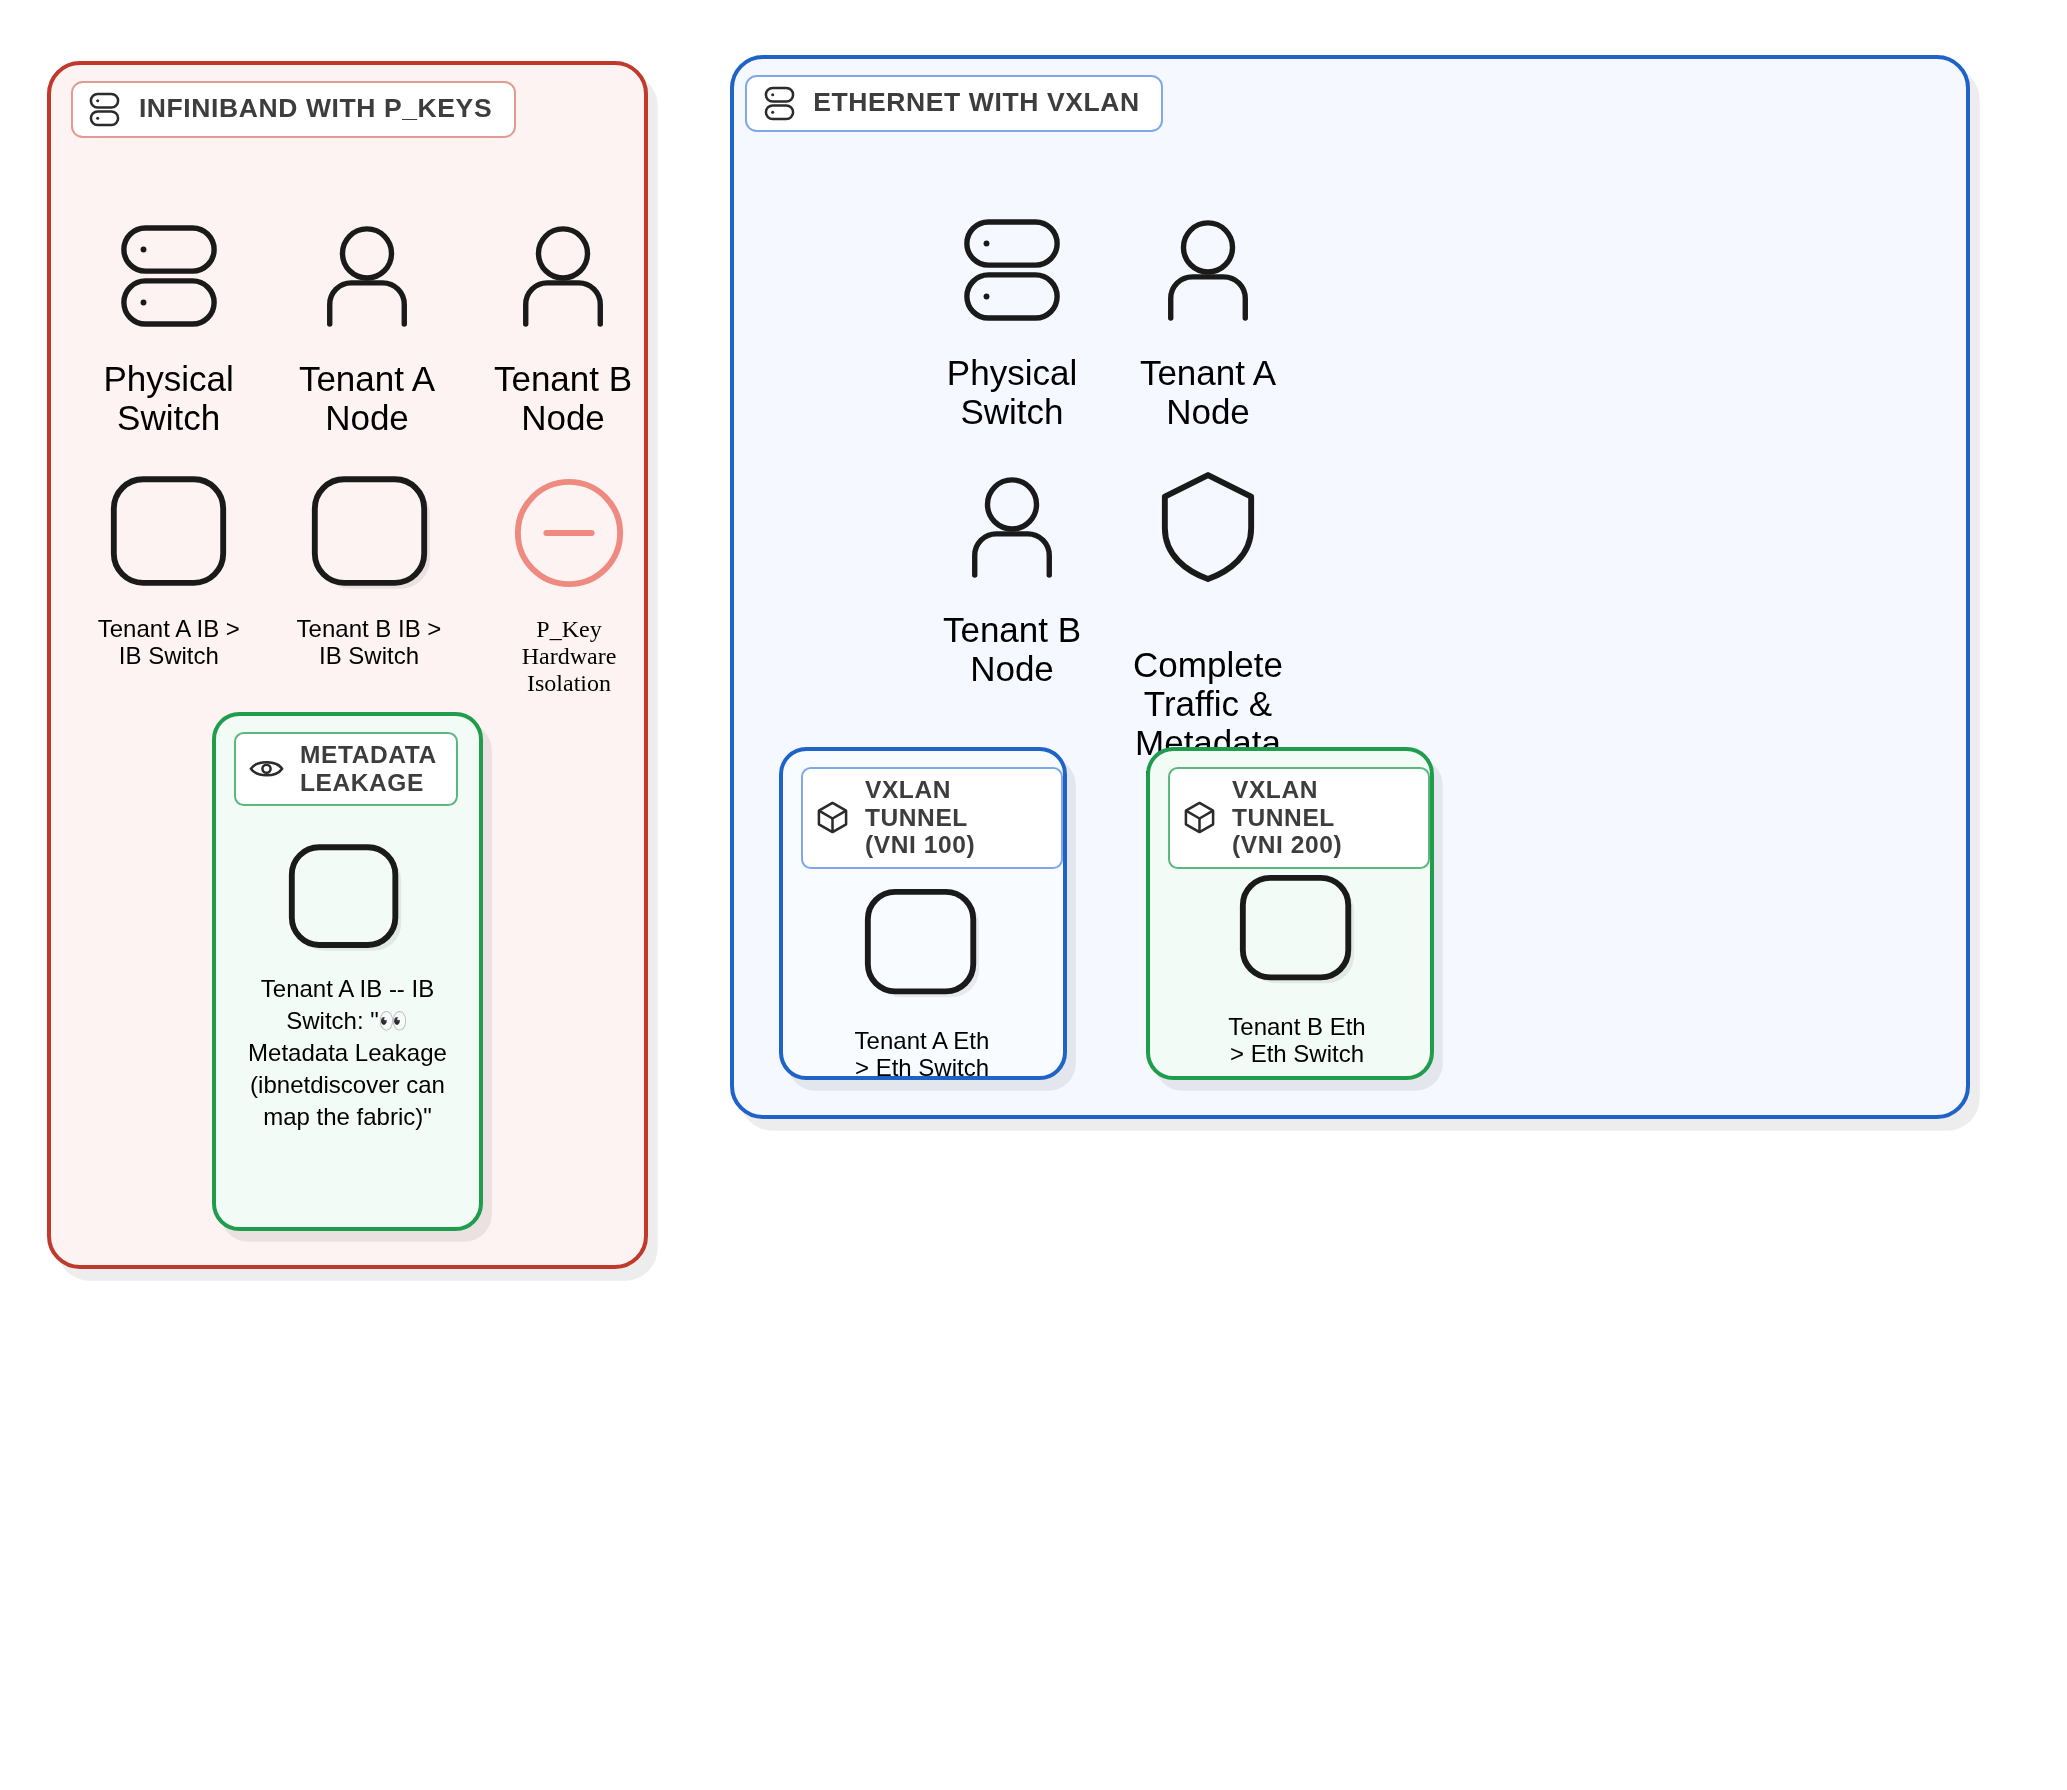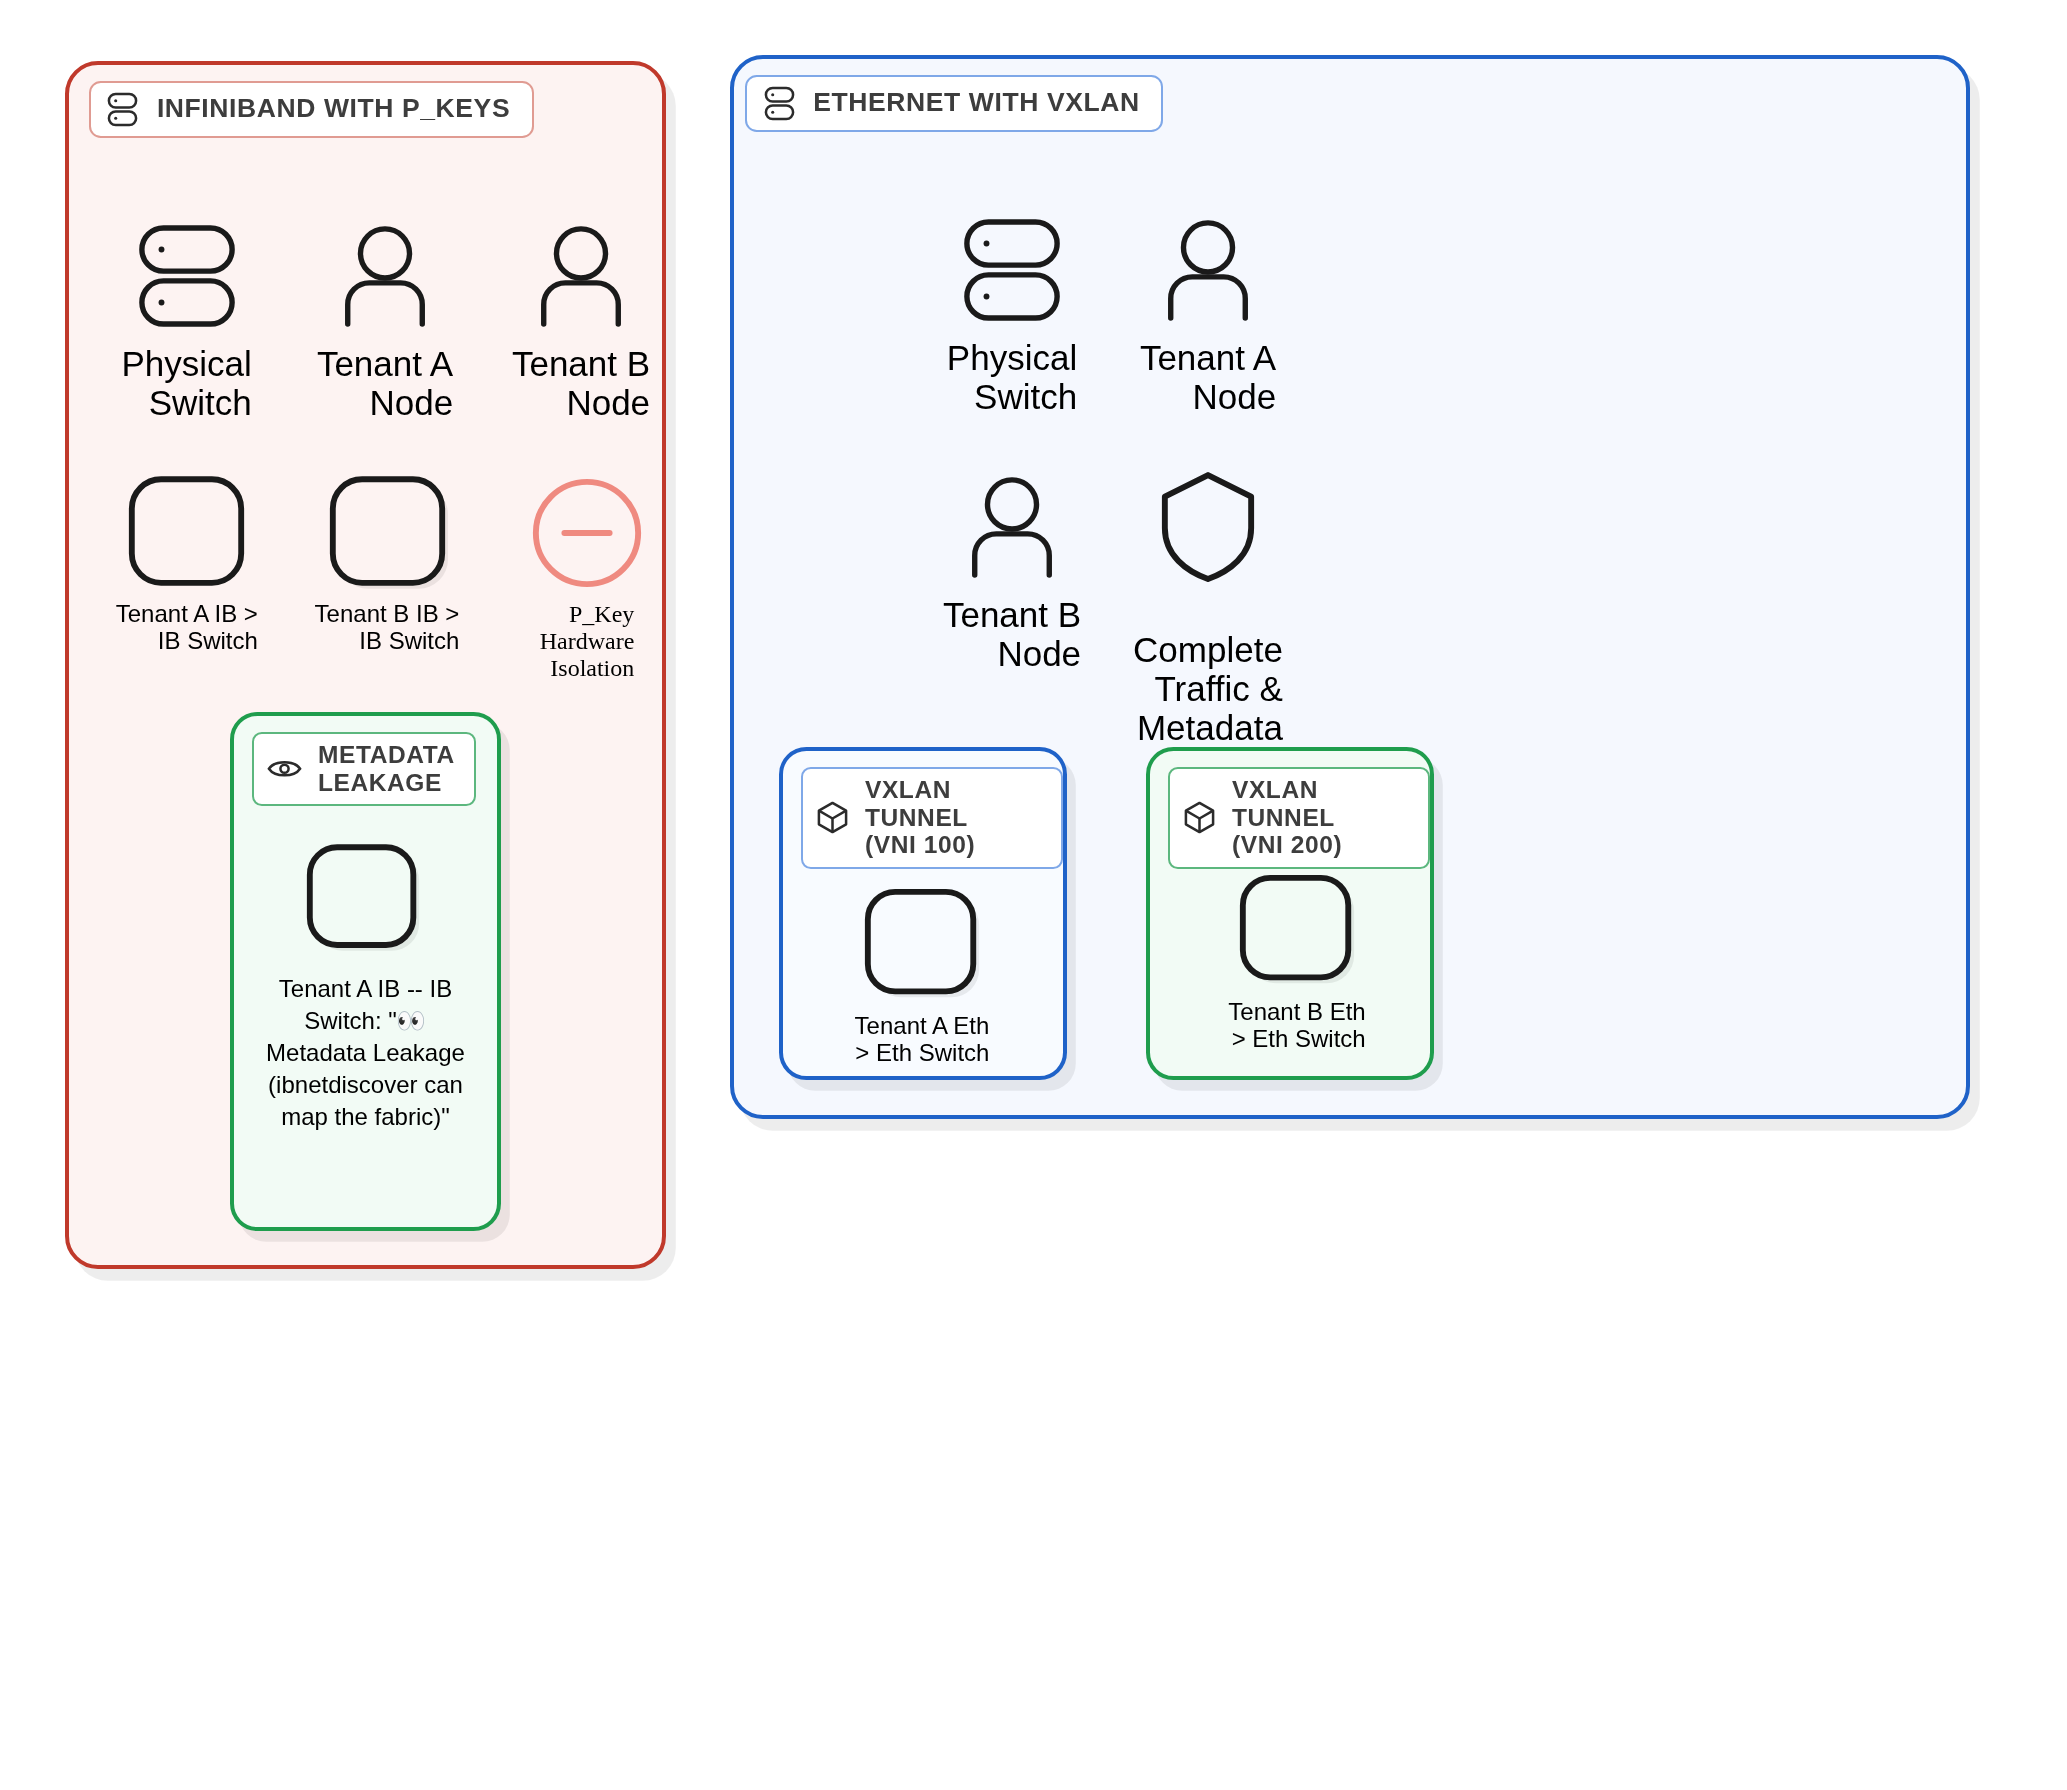--- a/index.html
+++ b/index.html
@@ -23,21 +23,21 @@
   }
 
   
   .panel {
     position: absolute;
     border-radius: 33px;
     box-sizing: border-box;
     box-shadow: 9.8px 11.8px 0 0 rgba(0,0,0,0.07);
   }
   .panel-ib {
-    left: 65px;
+    left: 47px;
     top: 61px;
     width: 601px;
     height: 1208px;
     border: 4.9px solid #c0392b;
     background: #fdf3f2;
   }
   .panel-eth {
     left: 730px;
     top: 55px;
     width: 1240px;
@@ -118,26 +118,25 @@
     align-items: center;
     text-align: center;
   }
   .node-icon {
     display: flex;
     align-items: center;
     justify-content: center;
     height: 116px;
   }
   .node-label {
-    margin-top: 10px;
+    margin-top: 25px;
     font-size: 35px;
     line-height: 1.12;
     color: #000000;
     white-space: pre-line;
-    text-align: right;
   }
   .node-label.small {
     font-size: 24px;
   }
 
   
   .leak-text {
     position: absolute;
     left: 23.5px;
     right: 23.5px;

